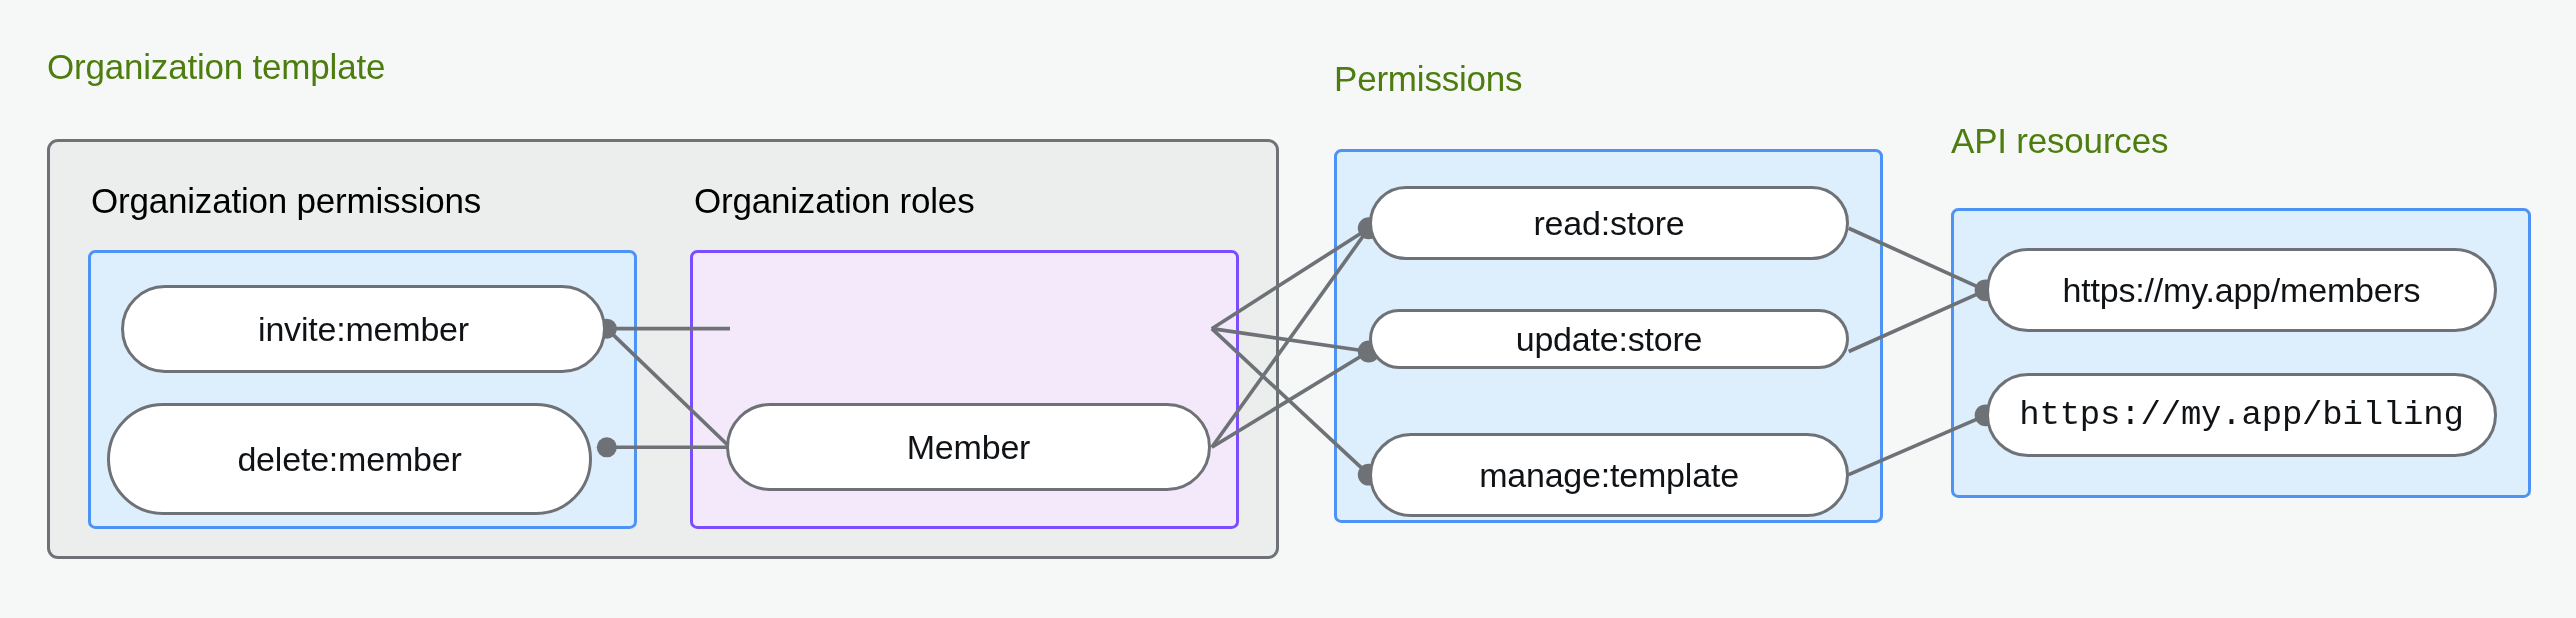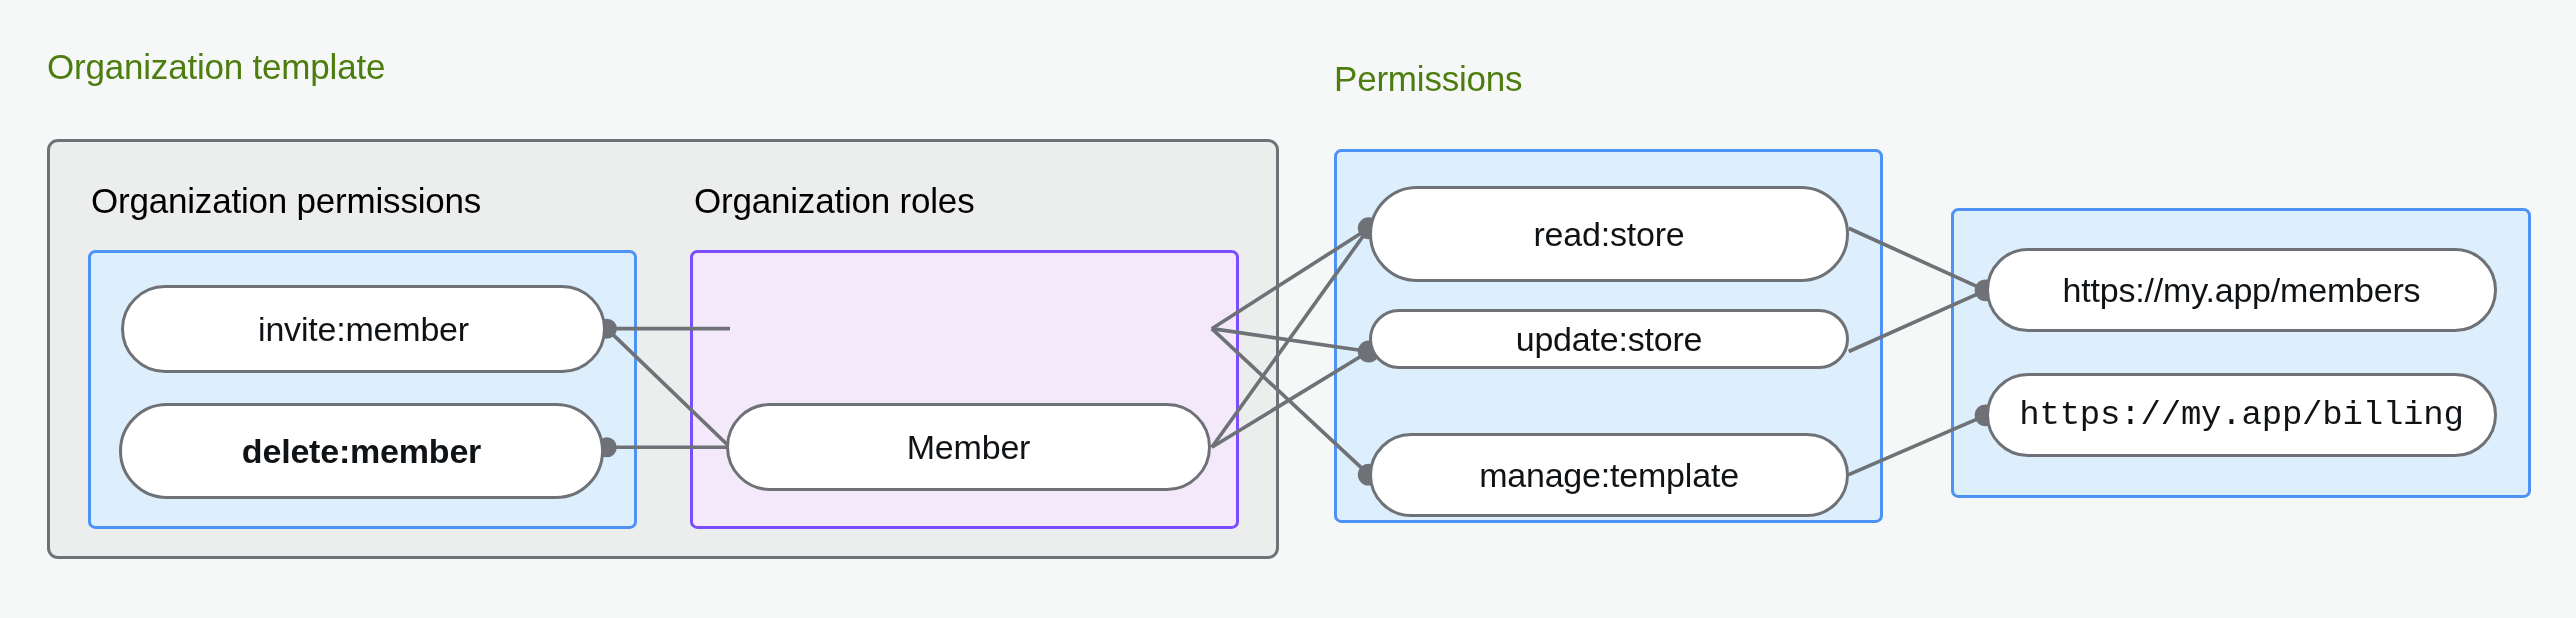--- a/index.html
+++ b/index.html
@@ -81,20 +81,21 @@
 </style>
 </head>
 <body>
 
 <div id="canvas">
 
   <div class="group-title" style="left:47px; top:47px;">Organization template</div>
 
   <div class="group-title" style="left:1334px; top:59px;">Permissions</div>
 
+  <div class="group-title" style="left:1951px; top:121px;">API resources</div>
 
   <div class="outer-box" style="left:47px; top:139px; width:1232px; height:420px;"></div>
 
   <div class="sub-title" style="left:91px; top:181px;">Organization permissions</div>
 
   <div class="sub-title" style="left:694px; top:181px;">Organization roles</div>
 
   <div class="blue-box" style="left:88px; top:250px; width:549px; height:279px;"></div>
 
   <div class="purple-box" style="left:690px; top:250px; width:549px; height:279px;"></div>
@@ -131,26 +132,26 @@
       <circle cx="1500" cy="250" r="12"></circle>
       <circle cx="1500" cy="385" r="12"></circle>
       <circle cx="1500" cy="520" r="12"></circle>
       <circle cx="2176" cy="318" r="12"></circle>
       <circle cx="2176" cy="455" r="12"></circle>
     </g>
   </svg>
 
   <div class="pill" style="left:121px; top:285px; width:485px; height:88px;">invite:member</div>
 
-  <div class="pill" style="left:119px; top:403px; width:485px; height:96px;font-weight:bold;">delete:member</div>
+  <div class="pill" style="left:107px; top:403px; width:485px; height:112px;">delete:member</div>
 
 
   <div class="pill" style="left:726px; top:403px; width:485px; height:88px;">Member</div>
 
-  <div class="pill" style="left:1369px; top:186px; width:480px; height:96px;">read:store</div>
+  <div class="pill" style="left:1369px; top:186px; width:480px; height:74px;">read:store</div>
 
   <div class="pill" style="left:1369px; top:309px; width:480px; height:60px;">update:store</div>
 
   <div class="pill" style="left:1369px; top:433px; width:480px; height:84px;">manage:template</div>
 
   <div class="pill" style="left:1986px; top:248px; width:511px; height:84px;">https://my.app/members</div>
 
   <div class="pill" style="left:1986px; top:373px; width:511px; height:84px;font-family:Liberation Mono, monospace;">https://my.app/billing</div>
 
 </div>

